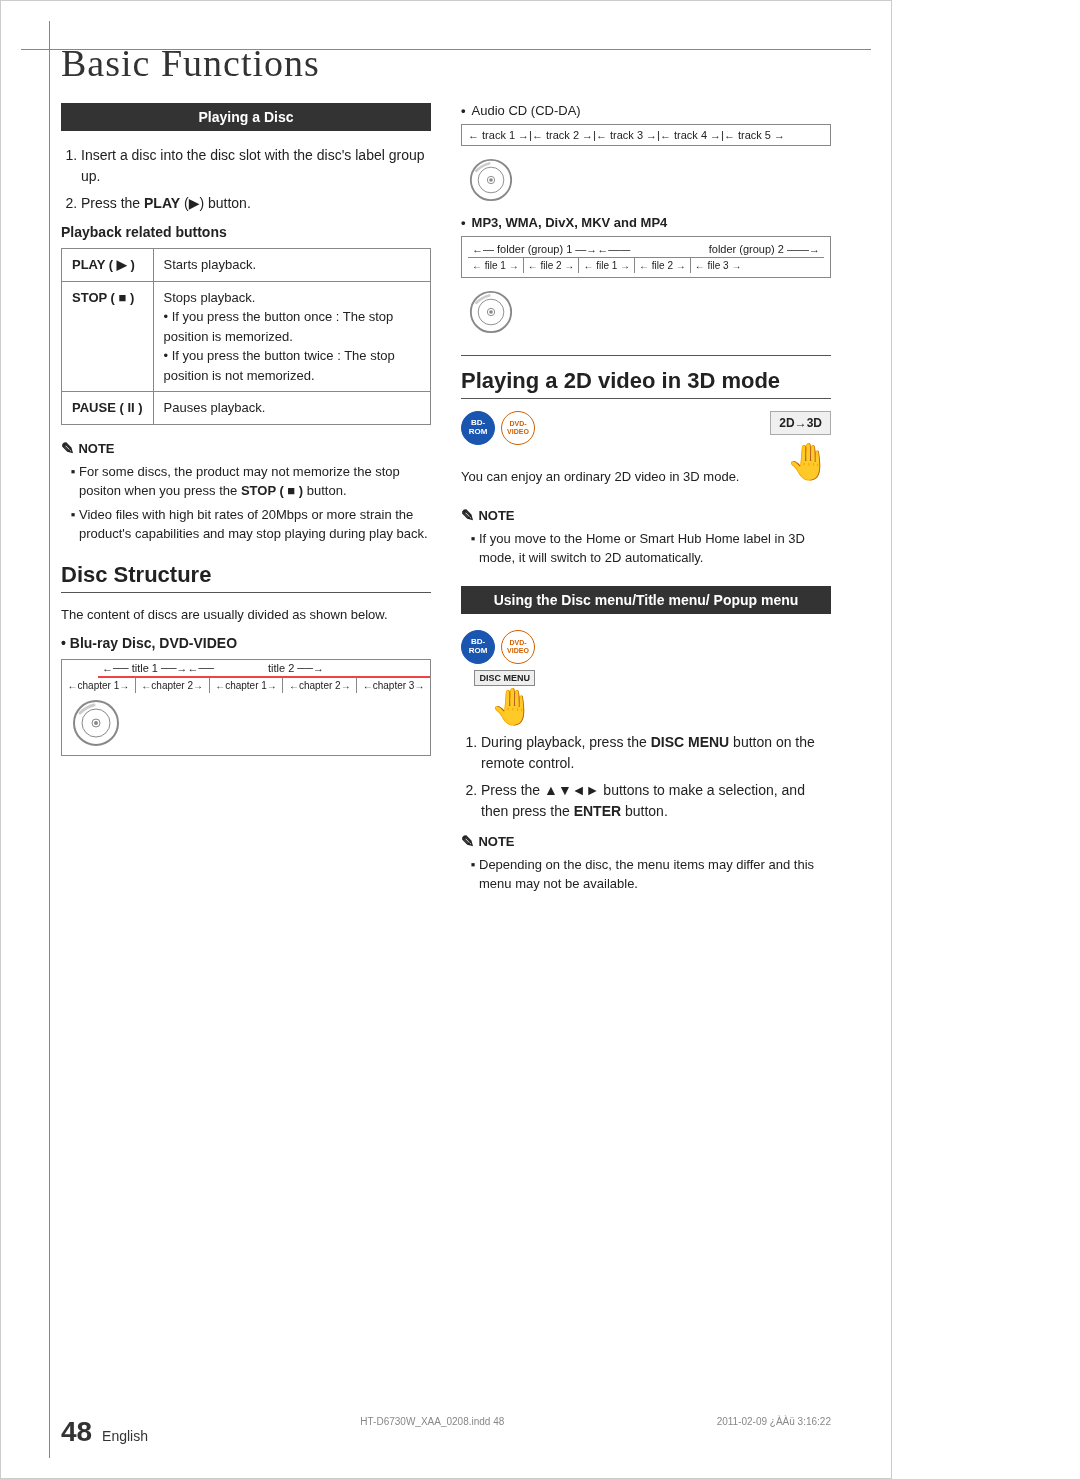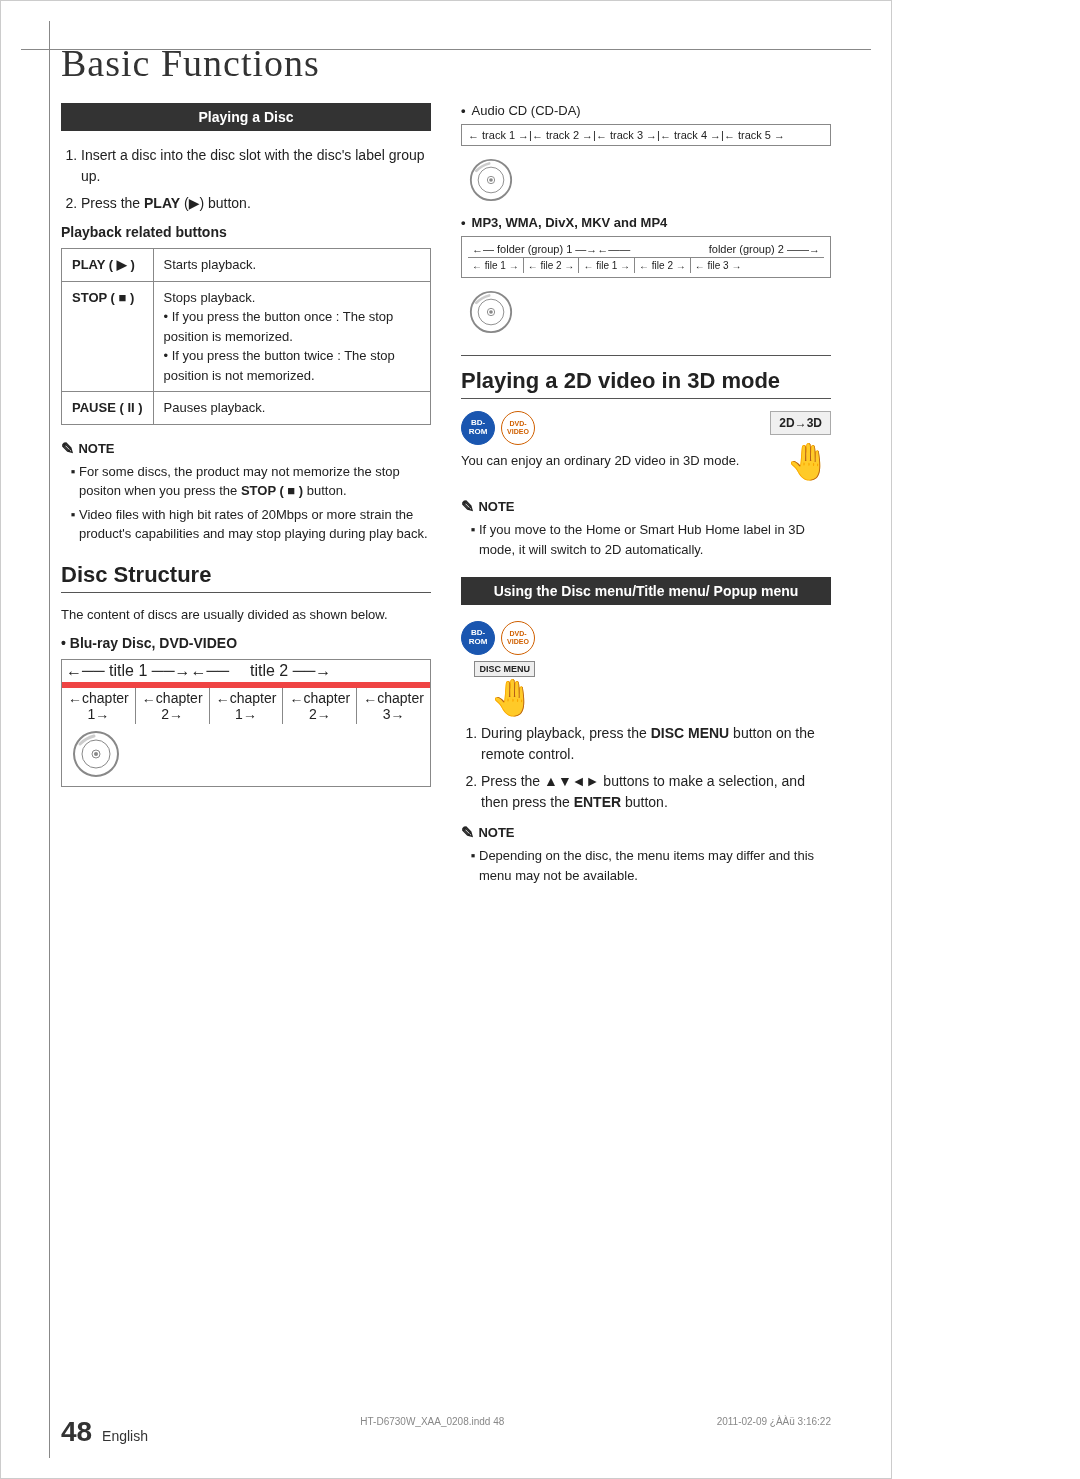--- a/index.html
+++ b/index.html
@@ -285,35 +285,36 @@
     b { font-weight: bold; }
 
     .disc-diagram-wrapper {
       border: 1px solid #888;
       padding: 0;
       margin-bottom: 8px;
       font-size: 11px;
     }
     .ddw-titles {
       display: flex;
-      border-bottom: 6px solid #ef4444;
-      font-size: 16px;
+      border-bottom: 2px solid #ef4444;
+      font-size: 11px;
+      margin-left: 36px;
     }
     .ddw-title-cell {
       flex: 1;
       padding: 2px 4px;
       display: flex;
       align-items: center;
       gap: 4px;
     }
     .ddw-ch {
       flex: 1;
       border-right: 1px solid #888;
       padding: 2px 4px;
-      font-size: 14px;
+      font-size: 10px;
       text-align: center;
     }
     .ddw-ch:last-child { border-right: none; }
     .ddw-bottom {
       display: flex;
       align-items: center;
     }
 
     .using-disc-section {
       margin-top: 16px;
@@ -500,21 +501,21 @@
       <div style="display:flex; justify-content:space-between; align-items:flex-start; margin-bottom:8px;">
         <div>
           <div class="bd-dvd-row" style="justify-content:flex-start;">
             <div class="badge badge-blue">
               <span style="font-size:8px;">BD-ROM</span>
             </div>
             <div class="badge badge-orange">
               <span style="font-size:7px;">DVD-VIDEO</span>
             </div>
           </div>
-          <p class="body-text" style="margin-top:6px;">You can enjoy an ordinary 2D video in 3D mode.</p>
+          <p class="body-text" style="margin-top:22px;">You can enjoy an ordinary 2D video in 3D mode.</p>
         </div>
         <div style="text-align:right;">
           <div class="mode-box">2D→3D</div>
           <div class="hand-icon-box">
             <span class="hand-icon">🤚</span>
           </div>
         </div>
       </div>
 
       <div class="note-box">

